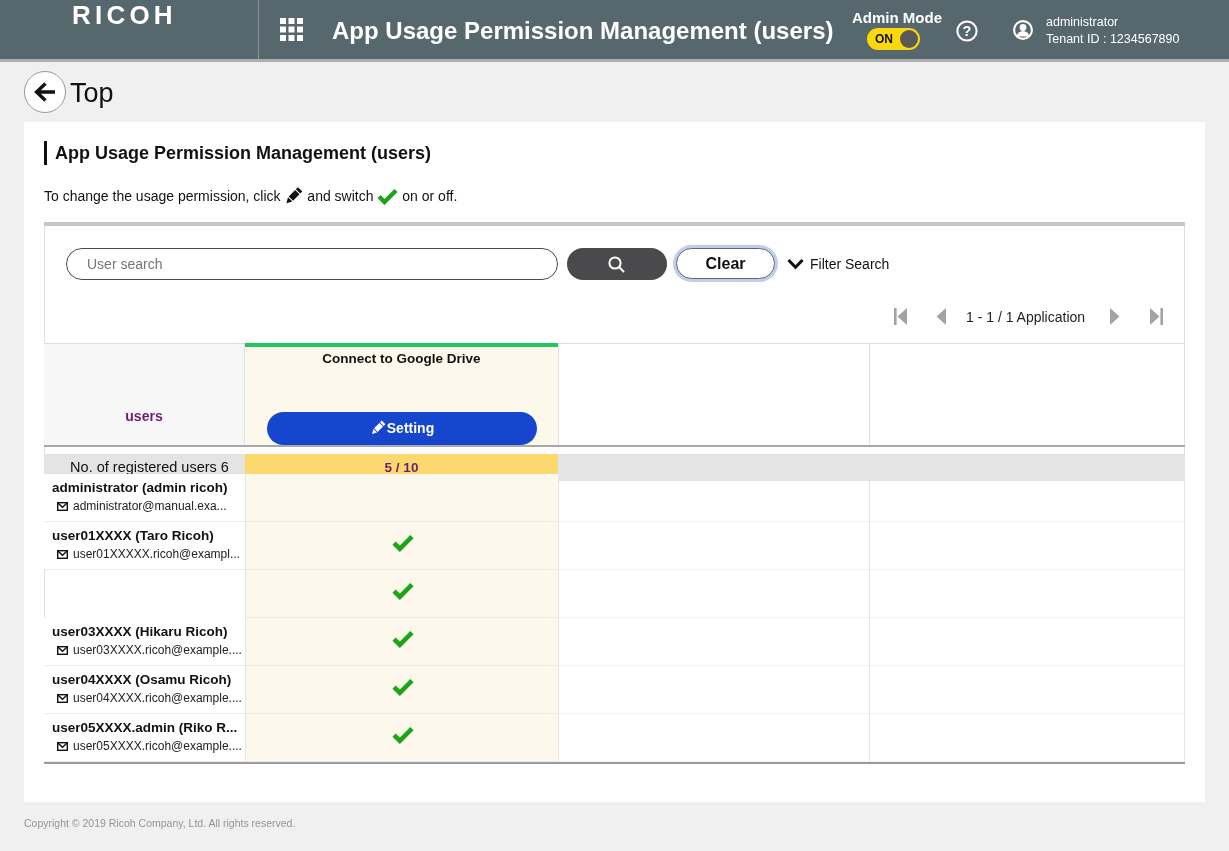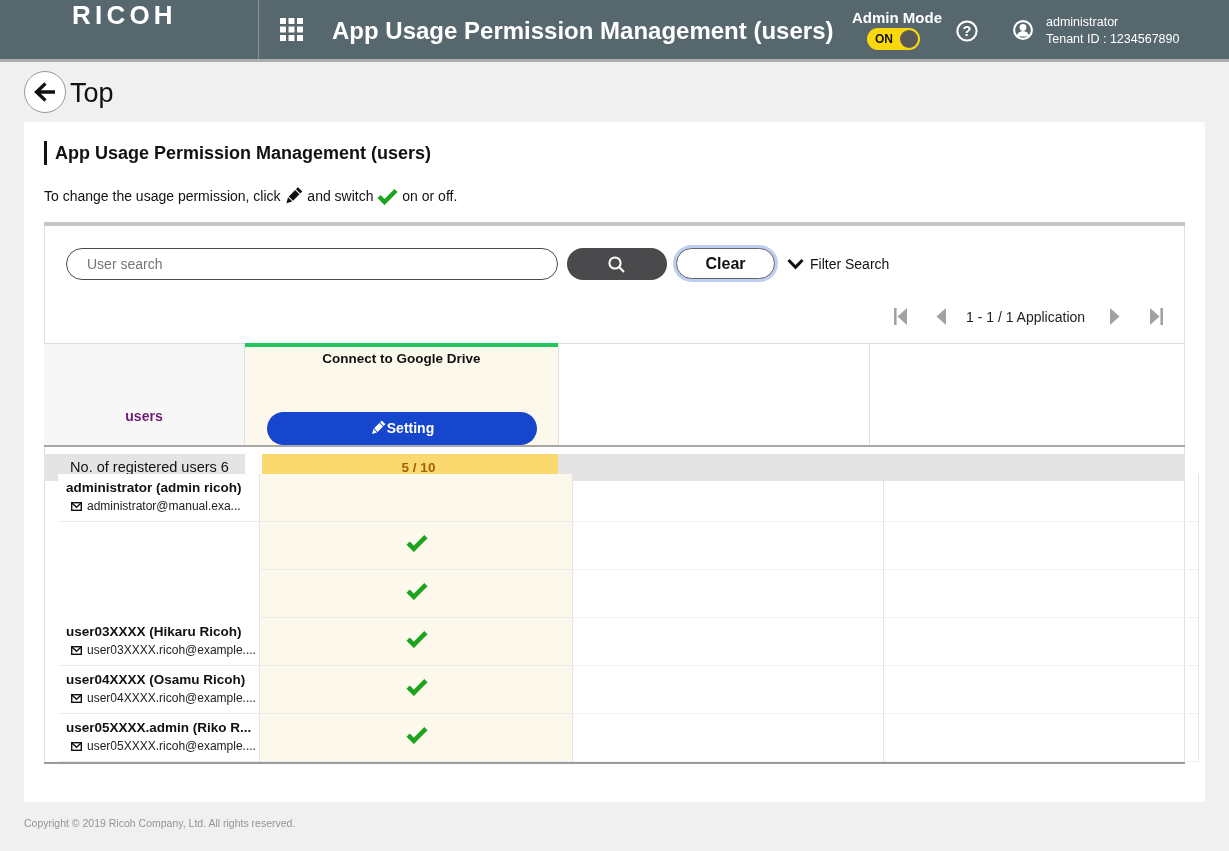--- a/index.html
+++ b/index.html
@@ -49,25 +49,25 @@
   .c-users div { text-align:center; margin-top:64px; font-size:14px; font-weight:bold; color:#701a75; }
   .c-gd { left:245px; top:343px; width:313px; height:102px; background:#fcf8eb; border-top:4px solid #22c55e; }
   .c-gd .t { text-align:center; margin-top:4px; font-size:13.5px; font-weight:bold; color:#111; }
   .setting { position:absolute; left:22px; top:65px; width:270px; height:33px; background:#1546cd; border-radius:17px; color:#fff; text-align:center; font-size:14px; font-weight:bold; line-height:33px; }
   .c-e1 { left:558px; top:343px; width:311px; height:102px; background:#fff; border-top:1px solid #ddd; border-left:1px solid #e0e0e0; }
   .c-e2 { left:869px; top:343px; width:316px; height:102px; background:#fff; border-top:1px solid #ddd; border-left:1px solid #e0e0e0; border-right:1px solid #e0e0e0; }
   .hdr-bot { position:absolute; left:44px; top:445px; width:1141px; height:2px; background:#a8a8a8; }
 
   .info-row { position:absolute; left:44px; top:447px; width:1061px; height:27px;margin-top:7px; }
   .i1 { position:absolute; left:0; top:0; width:201px; height:27px; background:#e4e4e4; text-align:center; font-size:14.5px; color:#111; line-height:27px; padding-left:10px; }
-  .i2 { position:absolute; left:218px; top:0; width:313px; height:27px; background:#fbd96e; text-align:center; font-size:13.5px; font-weight:bold; color:#a16207; line-height:27px; }
+  .i2 { position:absolute; left:201px; top:0; width:313px; height:27px; background:#fbd96e; text-align:center; font-size:13.5px; font-weight:bold; color:#701a75; line-height:27px; }
   .i3 { position:absolute; left:514px; top:0; width:627px; height:27px; background:#e4e4e4; }
 
   .rows { position:absolute; left:44px; top:474px; width:1141px; height:288px; }
-  .row { position:absolute; left:14px; width:1141px; height:48px; }
+  .row { position:absolute; left:0; width:1141px; height:48px; }
   .cell1 { position:absolute; left:0; top:0; width:201px; height:48px; background:#fff; border-bottom:1px solid #ececec; }
   .cell2 { position:absolute; left:201px; top:0; width:313px; height:48px; background:#fcf8eb; border-bottom:1px solid #ececec; }
   .cell3 { position:absolute; left:514px; top:0; width:311px; height:48px; border-bottom:1px solid #f2f2f2; }
   .cell4 { position:absolute; left:825px; top:0; width:316px; height:48px; border-bottom:1px solid #f2f2f2; }
   .vline { position:absolute; top:0; width:1px; height:48px; background:#e5e5e5; }
   .nm { position:absolute; left:8px; top:6px; font-size:13.5px; font-weight:bold; color:#111; white-space:nowrap; }
   .em { position:absolute; left:13px; top:25px; font-size:12px; color:#222; white-space:nowrap; }
   .chk { position:absolute; left:147px; top:11px; }
   .tbl-bot { position:absolute; left:44px; top:762px; width:1141px; height:2px; background:#9b9b9b; }
 
@@ -193,20 +193,27 @@
       </div>
       <div class="cell2"></div>
       <div class="cell3"></div>
       <div class="cell4"></div>
       <div class="vline" style="left:201px"></div>
       <div class="vline" style="left:514px"></div>
       <div class="vline" style="left:825px"></div>
       <div class="vline" style="left:1140px"></div>
     </div>
     <div class="row" style="top:48px">
+      <div class="cell1">
+        <div class="nm">user01XXXX (Taro Ricoh)</div>
+        <div class="em"><svg width="11" height="9" viewBox="0 0 11 9" style="vertical-align:-1px;margin-right:5px">
+            <rect x="0.7" y="0.7" width="9.6" height="7.6" fill="none" stroke="#111" stroke-width="1.4"></rect>
+            <path d="M0.9 1 L5.5 5.2 L10.1 1" fill="none" stroke="#111" stroke-width="1.4"></path>
+          </svg>user01XXXXX.ricoh@exampl...</div>
+      </div>
       <div class="cell2">
         <span class="chk"><svg width="22" height="19" viewBox="0 0 21 18">
             <path d="M2 9.5 L7.5 15 L19 3.5" fill="none" stroke="#1fa31f" stroke-width="4.4"></path>
           </svg></span>
       </div>
       <div class="cell3"></div>
       <div class="cell4"></div>
       <div class="vline" style="left:201px"></div>
       <div class="vline" style="left:514px"></div>
       <div class="vline" style="left:825px"></div>

